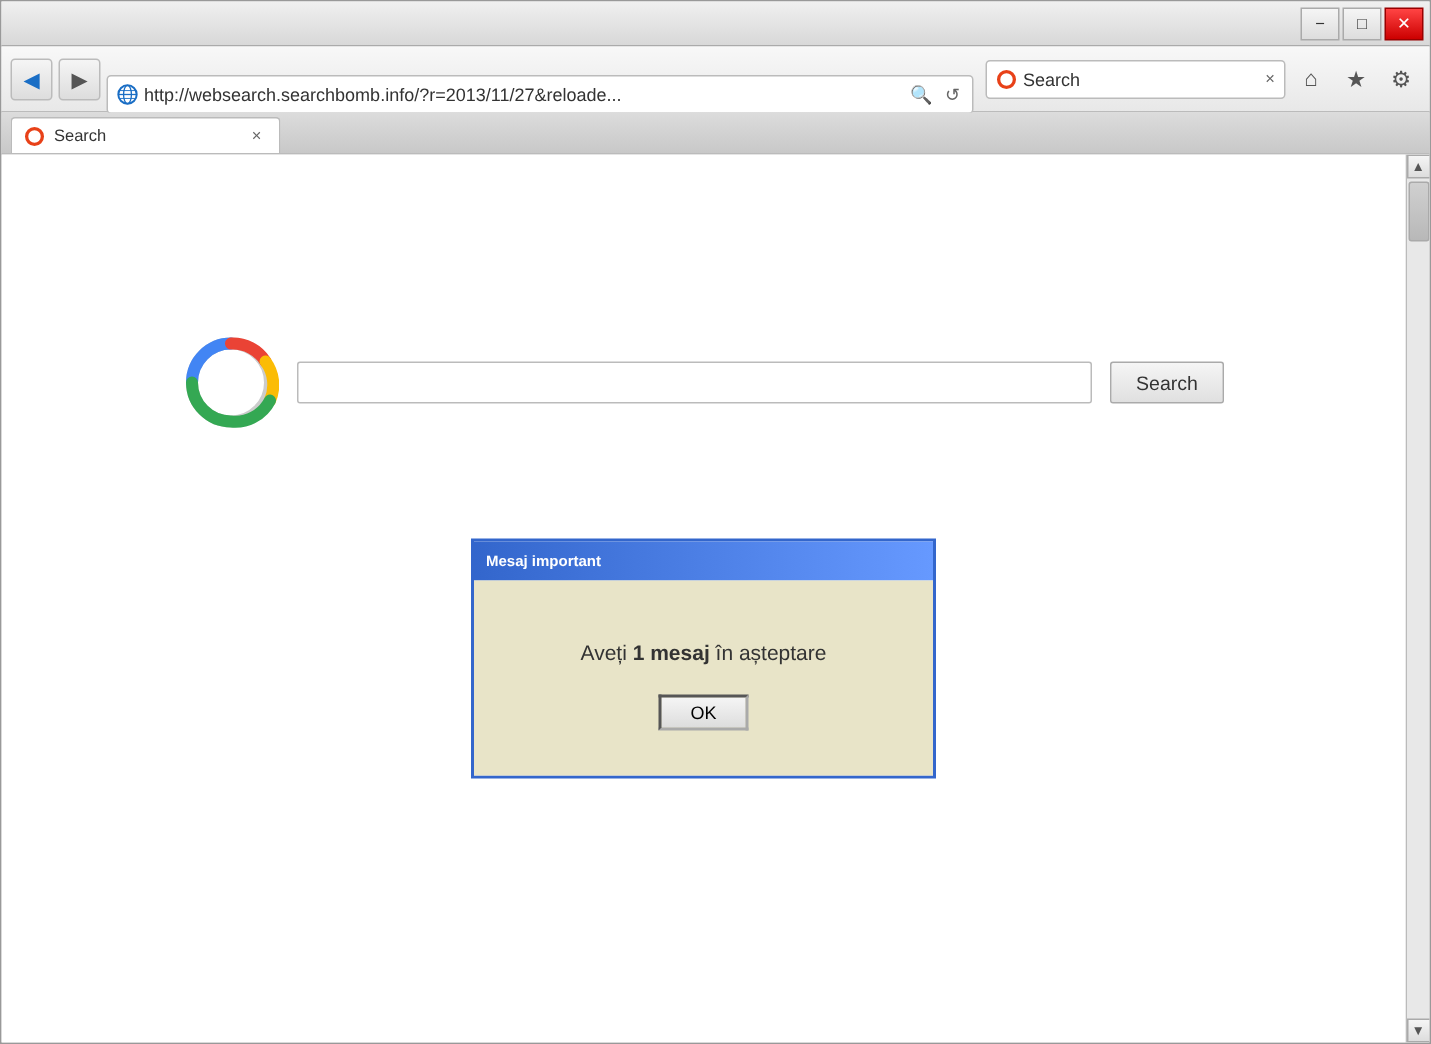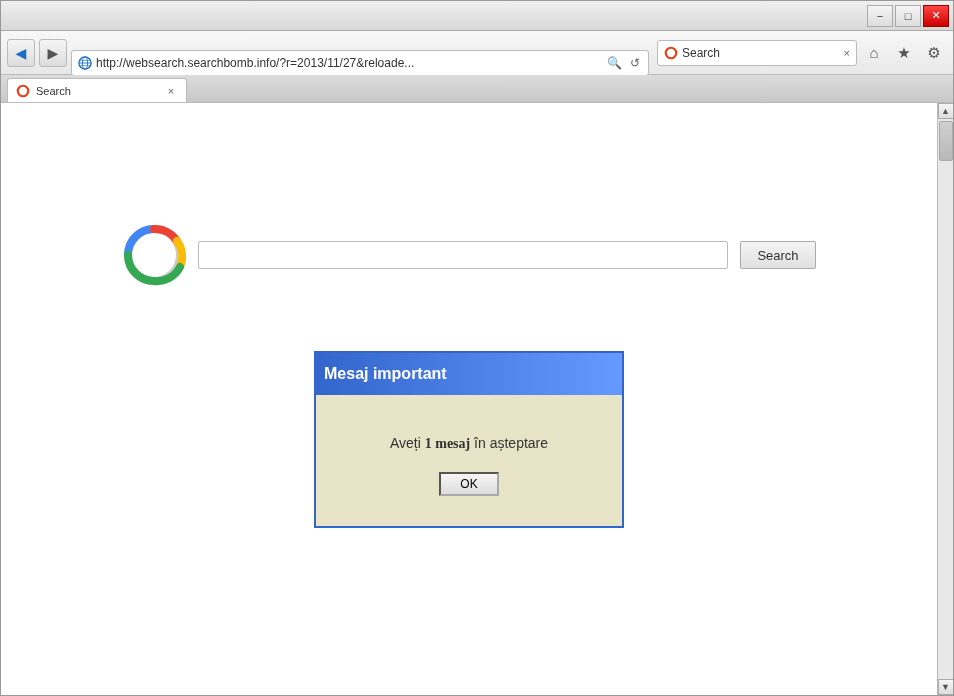--- a/index.html
+++ b/index.html
@@ -241,45 +241,44 @@
       padding-top: 80px;
     }
     .dialog {
       width: 310px;
       border: 2px solid #3366cc;
       background: #fff;
       display: flex;
       flex-direction: column;
     }
     .dialog-title-bar {
-      height: 42px;
+      height: 26px;
       background: linear-gradient(to right, #3366cc, #6699ff);
       display: flex;
       align-items: center;
       padding: 0 8px;
       color: white;
-      font-size: 16px;
+      font-size: 10px;
       font-weight: bold;
     }
     .dialog-body {
       background: #e8e4c8;
       padding: 40px 20px 30px;
       display: flex;
       flex-direction: column;
       align-items: center;
       gap: 20px;
     }
     .dialog-message {
       font-size: 14px;
       color: #333;
       text-align: center;
     }
     .dialog-message b {
       font-weight: bold;
-      font-family: Liberation Serif, serif;
     }
     .dialog-ok-btn {
       width: 60px;
       height: 24px;
       background: linear-gradient(to bottom, #f5f5f5, #ddd);
       border: 2px inset #aaa;
       font-size: 12px;
       cursor: pointer;
       color: #000;
     }

